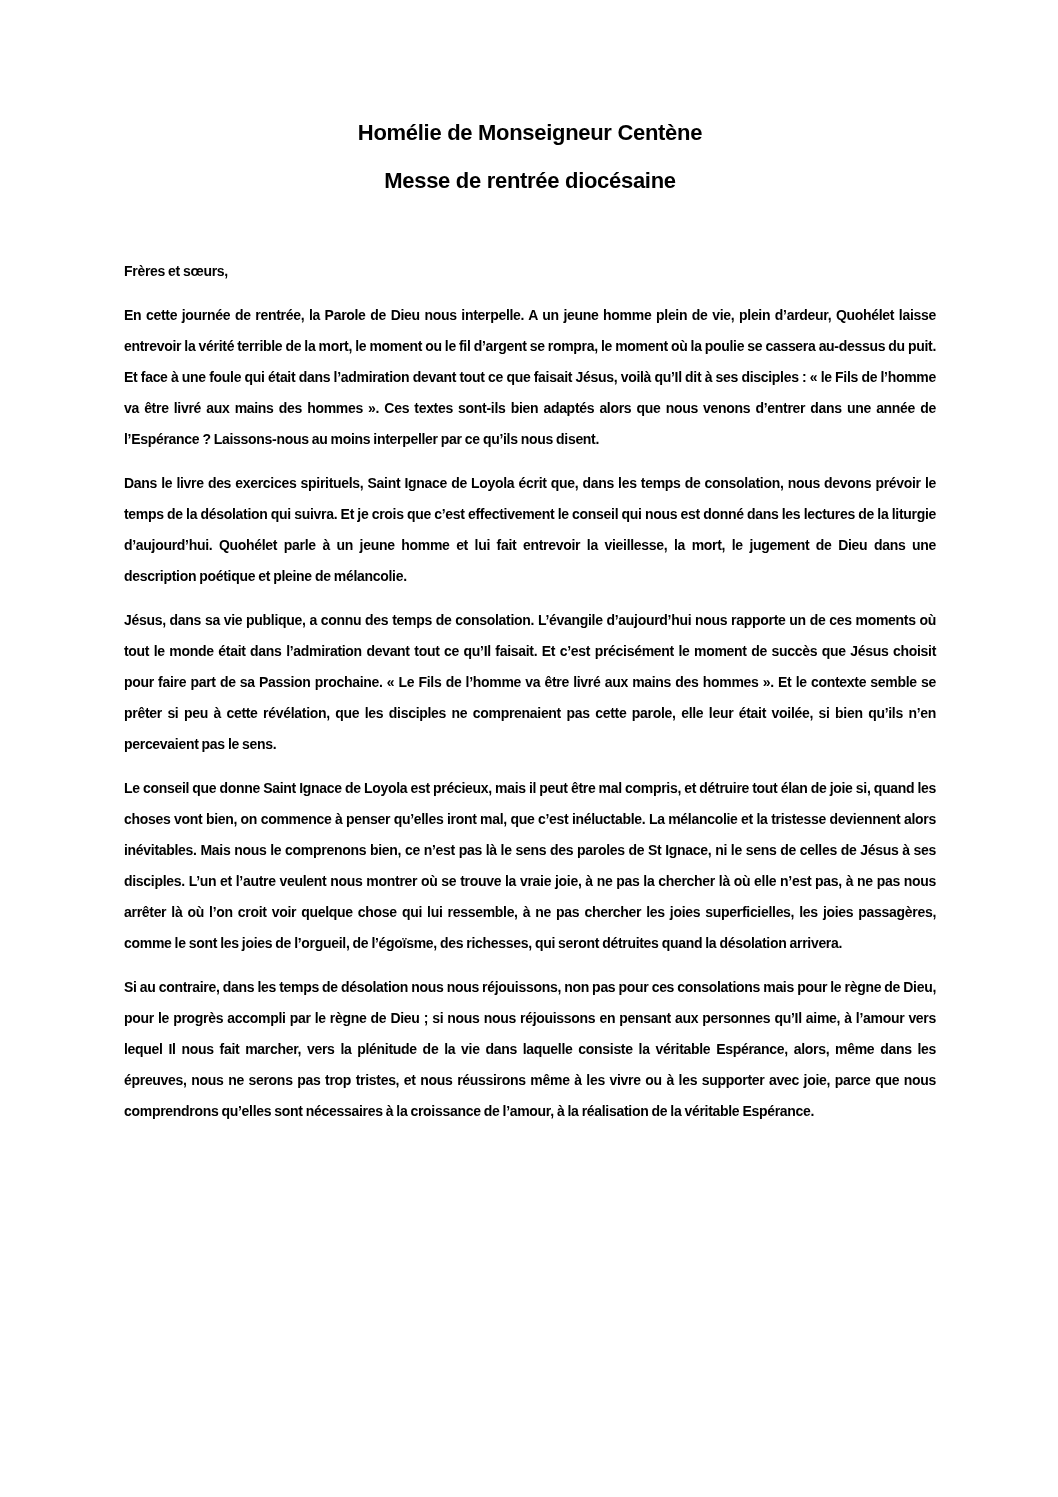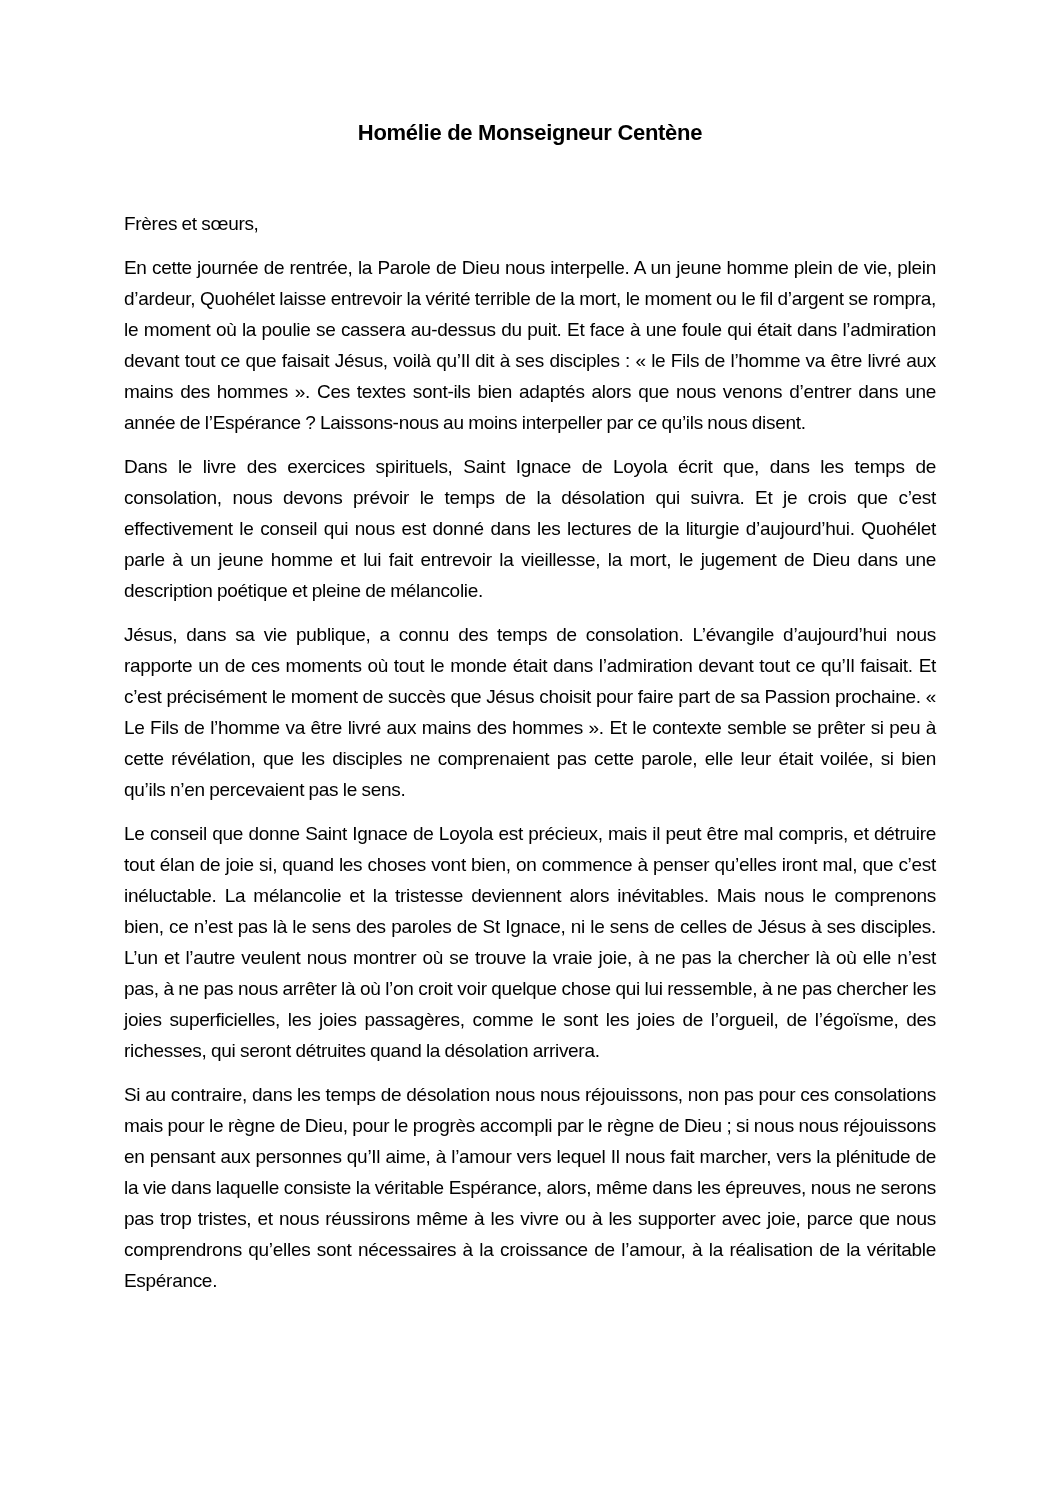--- a/index.html
+++ b/index.html
@@ -20,40 +20,41 @@
   }
   .heading {
     font-size: 22px;
     font-weight: 700;
     text-align: center;
     letter-spacing: -0.3px;
     margin: 0 0 25px 0;
     line-height: 23px;
   }
   .body-para {
-    font-size: 19px;
-    font-weight: 400;
+    font-size: 14px;
+    font-weight: 700;
     letter-spacing: -0.3px;
     word-spacing: -0.5px;
     line-height: 31px;
     text-align: justify;
     margin: 8px 0 13px 0;
   }
   .salutation {
     margin-top: 64px;
     text-align: left;
   }
 </style>
 </head>
 <body>
 
 <div class="page">
 
   <div class="heading">Homélie de Monseigneur Centène</div>
 
+  <div class="heading">Messe de rentrée diocésaine</div>
 
 
   <p class="body-para salutation">Frères et sœurs,</p>
 
   <p class="body-para">En cette journée de rentrée, la Parole de Dieu nous interpelle. A un jeune homme plein de vie, plein d’ardeur, Quohélet laisse entrevoir la vérité terrible de la mort, le moment ou le fil d’argent se rompra, le moment où la poulie se cassera au-dessus du puit. Et face à une foule qui était dans l’admiration devant tout ce que faisait Jésus, voilà qu’Il dit à ses disciples : « le Fils de l’homme va être livré aux mains des hommes ». Ces textes sont-ils bien adaptés alors que nous venons d’entrer dans une année de l’Espérance ? Laissons-nous au moins interpeller par ce qu’ils nous disent.</p>
 
   <p class="body-para">Dans le livre des exercices spirituels, Saint Ignace de Loyola écrit que, dans les temps de consolation, nous devons prévoir le temps de la désolation qui suivra. Et je crois que c’est effectivement le conseil qui nous est donné dans les lectures de la liturgie d’aujourd’hui. Quohélet parle à un jeune homme et lui fait entrevoir la vieillesse, la mort, le jugement de Dieu dans une description poétique et pleine de mélancolie.</p>
 
   <p class="body-para">Jésus, dans sa vie publique, a connu des temps de consolation. L’évangile d’aujourd’hui nous rapporte un de ces moments où tout le monde était dans l’admiration devant tout ce qu’Il faisait. Et c’est précisément le moment de succès que Jésus choisit pour faire part de sa Passion prochaine. « Le Fils de l’homme va être livré aux mains des hommes ». Et le contexte semble se prêter si peu à cette révélation, que les disciples ne comprenaient pas cette parole, elle leur était voilée, si bien qu’ils n’en percevaient pas le sens.</p>
 

